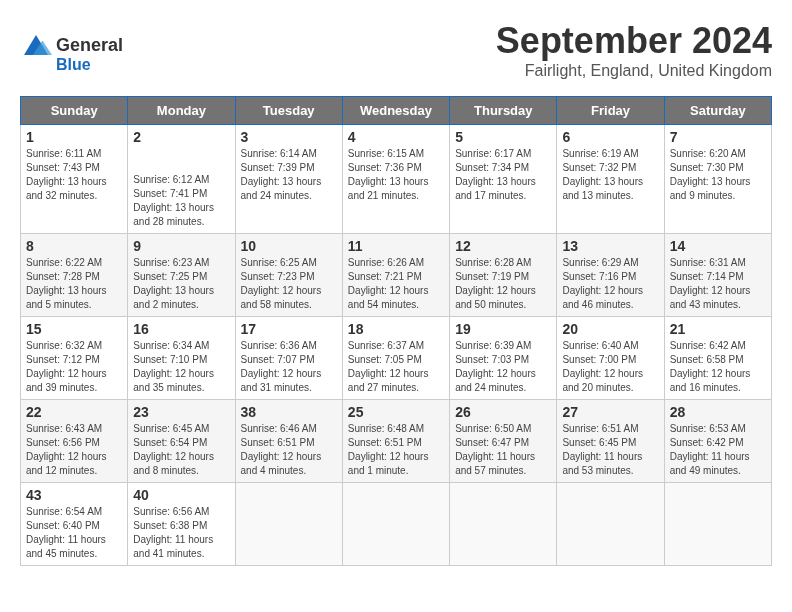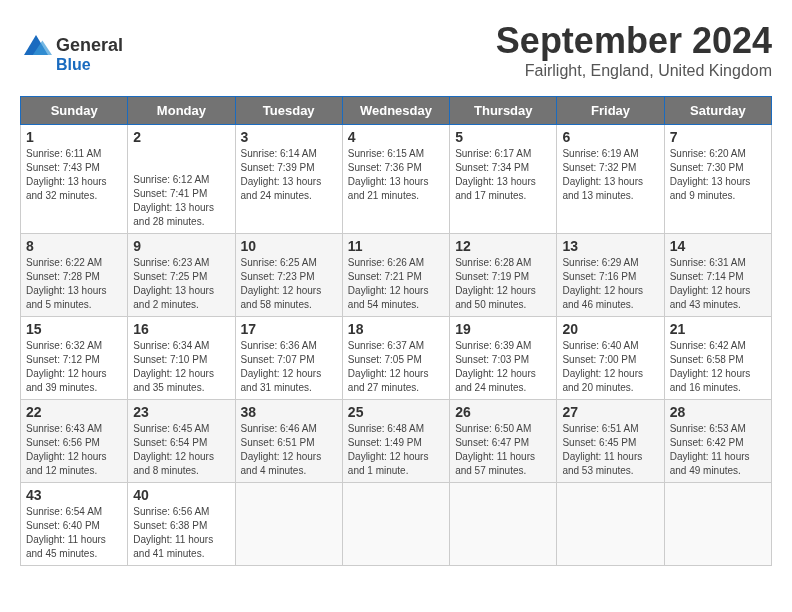--- a/index.html
+++ b/index.html
@@ -298,21 +298,21 @@
         <td>
           <span class="day-num">38</span>
           <div class="day-info" style="white-space: pre-line;">Sunrise: 6:46 AM
 Sunset: 6:51 PM
 Daylight: 12 hours
 and 4 minutes.</div>
         </td>
         <td>
           <span class="day-num">25</span>
           <div class="day-info" style="white-space: pre-line;">Sunrise: 6:48 AM
-Sunset: 1:49 PM
+Sunset: 6:51 PM
 Daylight: 12 hours
 and 1 minute.</div>
         </td>
         <td>
           <span class="day-num">26</span>
           <div class="day-info" style="white-space: pre-line;">Sunrise: 6:50 AM
 Sunset: 6:47 PM
 Daylight: 11 hours
 and 57 minutes.</div>
         </td>

